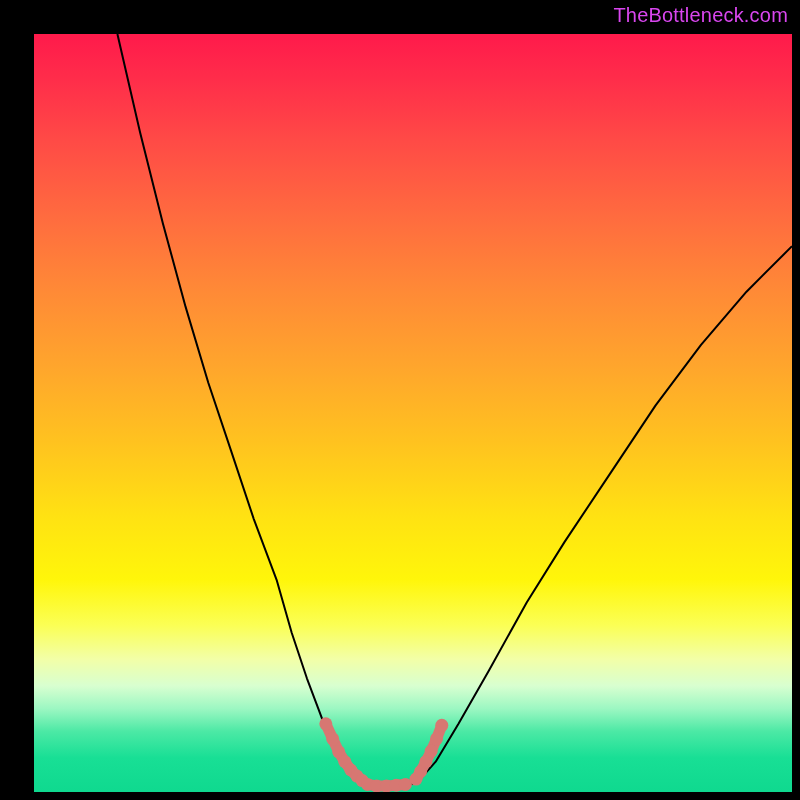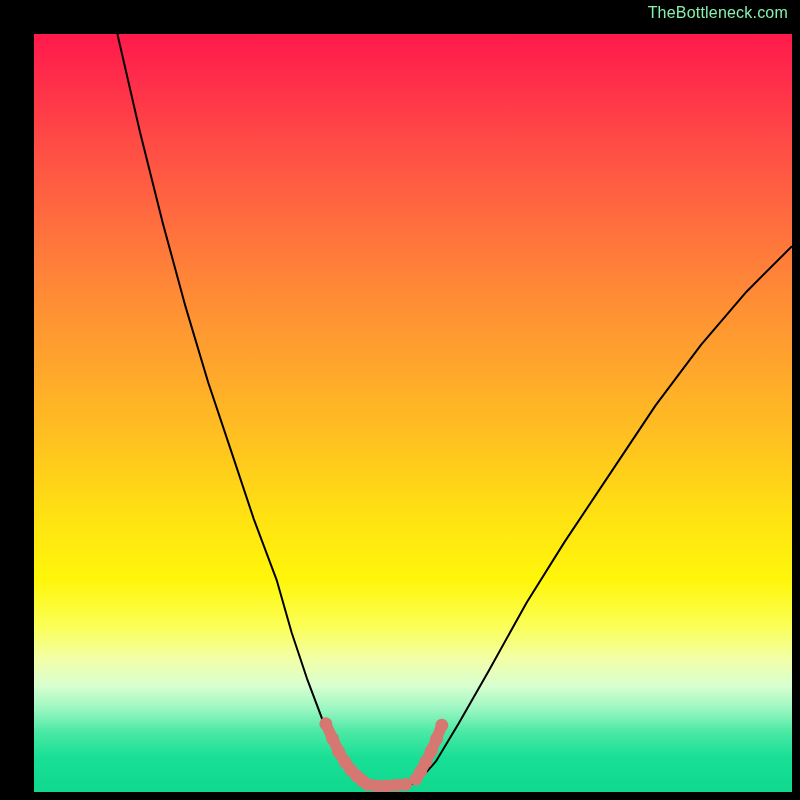--- a/index.html
+++ b/index.html
@@ -45,23 +45,23 @@
       #9cf7c2 89%,
       #4ce9a5 92%,
       #18df95 95.5%,
       #0fd98f 100%
     );
   }
   .watermark {
     position: absolute;
     top: 4px;
     right: 12px;
-    font-size: 16px;
+    font-size: 20px;
     font-weight: 500;
-    color: #86efac;
+    color: #d946ef;
     letter-spacing: 0.2px;
     user-select: none;
   }
   svg.curves {
     position: absolute;
     inset: 0;
     width: 100%;
     height: 100%;
   }
 </style>

